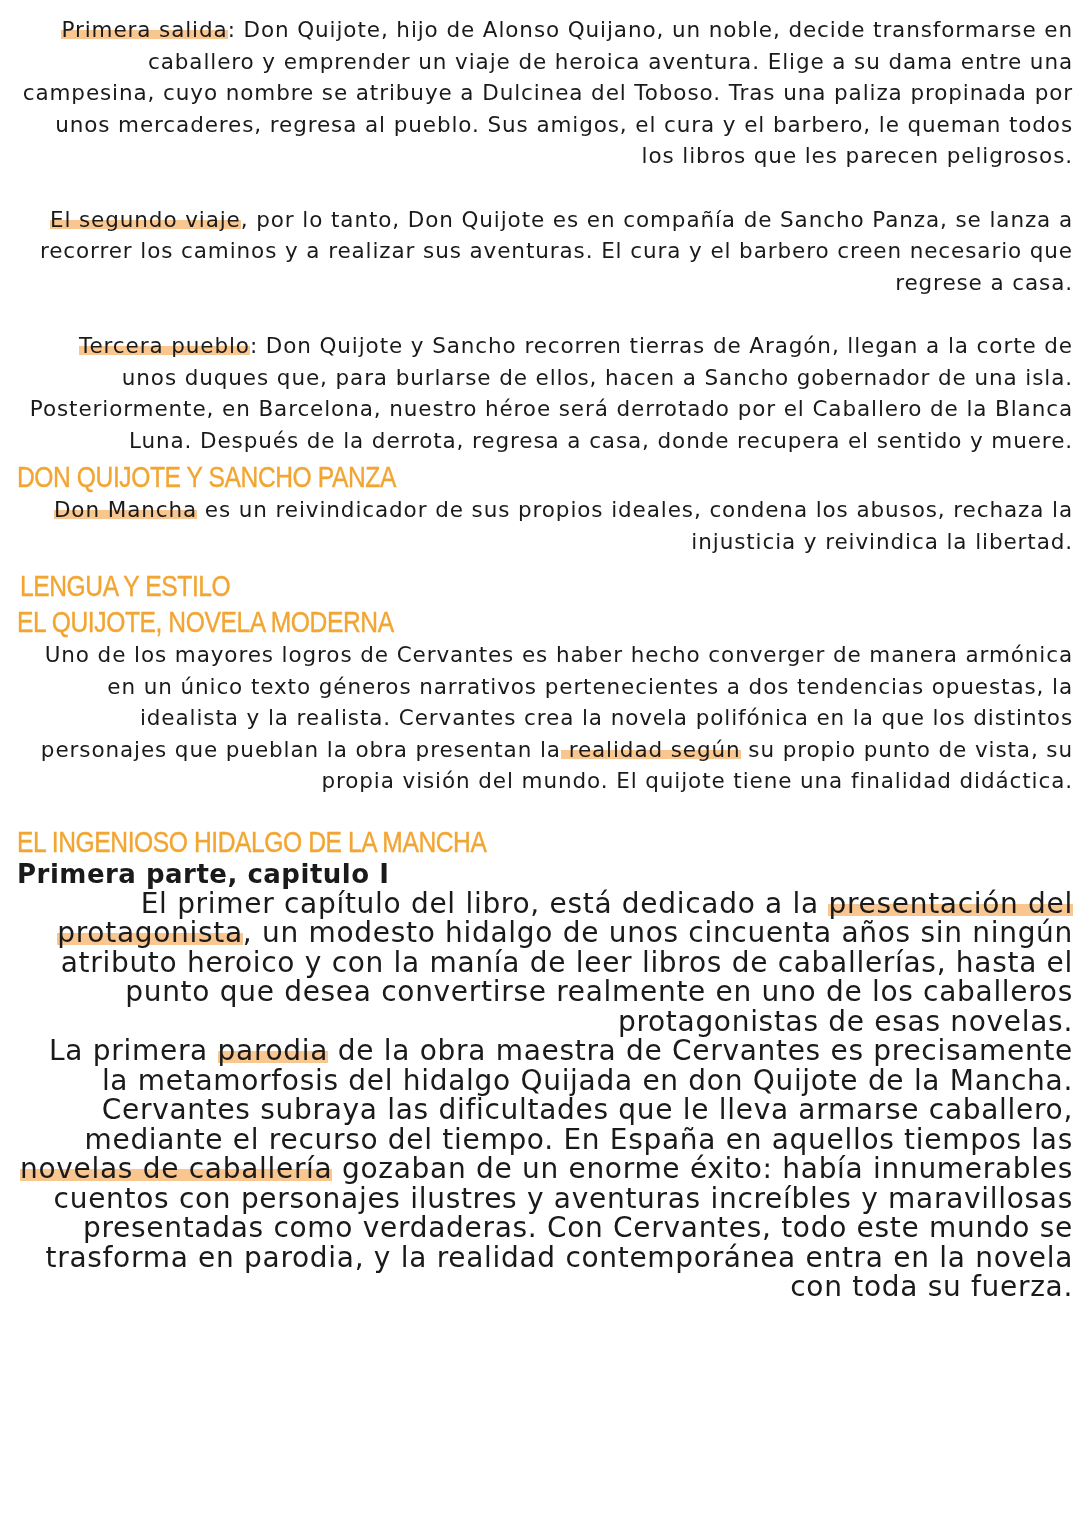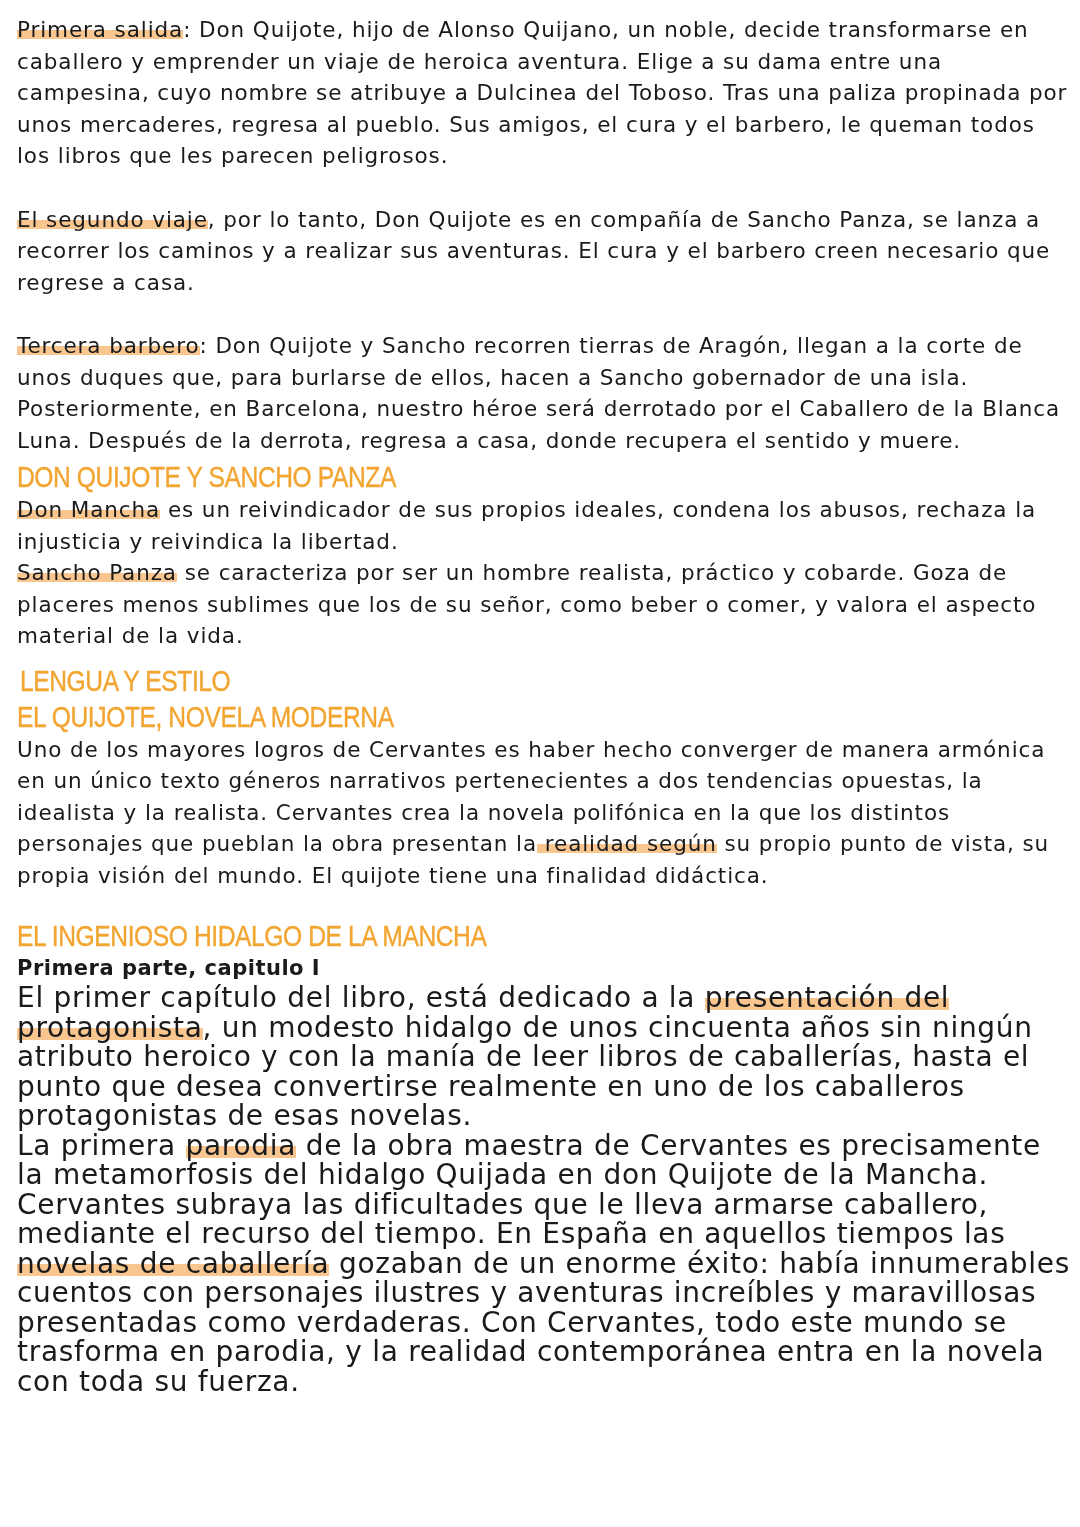--- a/index.html
+++ b/index.html
@@ -1,53 +1,50 @@
 <!DOCTYPE html>
 <html><head>
 <meta charset="utf-8">
 <style>
   html, body { margin: 0; padding: 0; background: #ffffff; }
   body { width: 1080px; height: 1527px; overflow: hidden; position: relative;
          font-family: "DejaVu Sans", sans-serif; color: #1a1a1a; }
   .page { position: absolute; left: 17px; top: 14px; width: 1056px; }
-  .para { font-size: 21.5px; line-height: 31.5px; letter-spacing: 0.9px; margin: 0; }
+  .para { font-size: 21.5px; line-height: 31.5px; letter-spacing: 0.9px; margin: 0; text-align: right; }
   .para.tight { font-size: 28px; line-height: 29.5px; letter-spacing: 0.7px; }
   .hl { background: linear-gradient(to bottom, transparent 52%, #f9c690 52%, #f9c690 88%, transparent 88%); }
   .heading { font-family: "Liberation Sans Narrow", "Liberation Sans", sans-serif; font-size: 30px;
              color: #f2a531; font-weight: 400; letter-spacing: -0.5px; transform: scaleX(0.82);
              transform-origin: left center; white-space: nowrap; margin: 0; line-height: 34px;
              -webkit-text-stroke: 0.4px #f2a531; }
-  .sub { font-size: 21px; font-weight: 700; line-height: 30px; margin: 0; letter-spacing: 0.5px; }
+  .sub { font-size: 26px; font-weight: 700; line-height: 30px; margin: 0; letter-spacing: 0.5px; }
   .gap { height: 32px; }
 </style>
 </head>
 <body>
 
 <div class="page">
 
   <p class="para">
     <span class="hl">Primera salida</span><span>: Don Quijote, hijo de Alonso Quijano, un noble, decide transformarse en caballero y emprender un viaje de heroica aventura. Elige a su dama entre una campesina, cuyo nombre se atribuye a Dulcinea del Toboso. Tras una paliza propinada por unos mercaderes, regresa al pueblo. Sus amigos, el cura y el barbero, le queman todos los libros que les parecen peligrosos.</span>
   </p>
   <div class="gap"></div>
 
   <p class="para">
     <span class="hl">El segundo viaje</span><span>, por lo tanto, Don Quijote es en compañía de Sancho Panza, se lanza a recorrer los caminos y a realizar sus aventuras. El cura y el barbero creen necesario que regrese a casa.</span>
   </p>
   <div class="gap"></div>
 
   <p class="para">
-    <span class="hl">Tercera barbero</span><span>: Don Quijote y Sancho recorren tierras de Aragón, llegan a la corte de unos duques que, para burlarse de ellos, hacen a Sancho gobernador de una isla. Posteriormente, en Barcelona, nuestro héroe será derrotado por el Caballero de la Blanca Luna. Después de la derrota, regresa a casa, donde recupera el sentido y muere.</span>
+    <span class="hl">Tercera pueblo</span><span>: Don Quijote y Sancho recorren tierras de Aragón, llegan a la corte de unos duques que, para burlarse de ellos, hacen a Sancho gobernador de una isla. Posteriormente, en Barcelona, nuestro héroe será derrotado por el Caballero de la Blanca Luna. Después de la derrota, regresa a casa, donde recupera el sentido y muere.</span>
   </p>
 
   <h2 class="heading" style="margin-top:4px">DON QUIJOTE Y SANCHO PANZA</h2>
   <p class="para">
     <span class="hl">Don Mancha</span><span> es un reivindicador de sus propios ideales, condena los abusos, rechaza la injusticia y reivindica la libertad.</span>
-  </p>
-  <p class="para">
-    <span class="hl">Sancho Panza</span><span> se caracteriza por ser un hombre realista, práctico y cobarde. Goza de placeres menos sublimes que los de su señor, como beber o comer, y valora el aspecto material de la vida.</span>
   </p>
 
   <h2 class="heading" style="margin-top:12px; margin-left:3px">LENGUA Y ESTILO</h2>
 
   <h2 class="heading" style="margin-top:2px">EL QUIJOTE, NOVELA MODERNA</h2>
   <p class="para">
     <span>Uno de los mayores logros de Cervantes es haber hecho converger de manera armónica en un único texto géneros narrativos pertenecientes a dos tendencias opuestas, la idealista y la realista. Cervantes crea la novela polifónica en la que los distintos personajes que pueblan la obra presentan la</span><span class="hl"> realidad según</span><span> su propio punto de vista, su propia visión del mundo. El quijote tiene una finalidad didáctica.</span>
   </p>
   <div class="gap" style="height:28px"></div>
 

